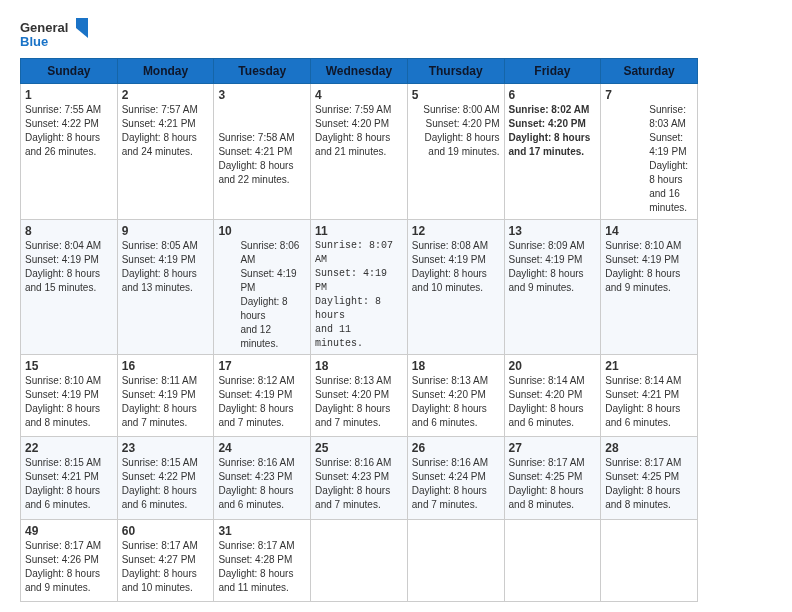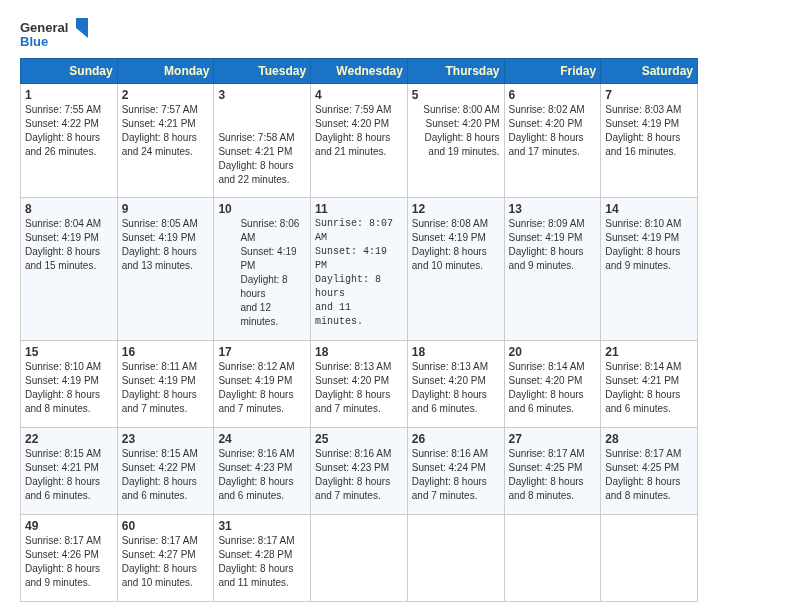--- a/index.html
+++ b/index.html
@@ -43,25 +43,25 @@
       margin-top: 2px;
     }
     .calendar {
       flex: 1;
       border-collapse: collapse;
       width: 100%;
       table-layout: fixed;
     }
     .calendar thead tr th {
       background: #1a73c7;
-      color: #fef9c3;
+      color: #0f172a;
       font-size: 12px;
       font-weight: bold;
       padding: 5px 4px;
-      text-align: right;
+      text-align: center;
       border: 1px solid #1565a8;
     }
     .calendar tbody tr td {
       border: 1px solid #ccc;
       vertical-align: top;
       padding: 4px 4px 3px 4px;
       font-size: 9.5px;
       color: #333;
       background: #fff;
       height: 82px;
@@ -146,28 +146,28 @@
           </td>
           <td>
             <span class="day-num">5</span>
             <div class="day-info" style="white-space: pre-line; text-align: right;">Sunrise: 8:00 AM
 Sunset: 4:20 PM
 Daylight: 8 hours
 and 19 minutes.</div>
           </td>
           <td>
             <span class="day-num">6</span>
-            <div class="day-info" style="white-space: pre-line;">Sunrise: 8:02 AM
+            <div class="day-info" style="white-space: pre-line; font-weight: bold;">Sunrise: 8:02 AM
 Sunset: 4:20 PM
 Daylight: 8 hours
 and 17 minutes.</div>
           </td>
           <td>
             <span class="day-num">7</span>
-            <div class="day-info" style="white-space: pre-line;">Sunrise: 8:03 AM
+            <div class="day-info" style="white-space: pre-line; margin-left: 44px;">Sunrise: 8:03 AM
 Sunset: 4:19 PM
 Daylight: 8 hours
 and 16 minutes.</div>
           </td>
         </tr>
         <tr>
           <td>
             <span class="day-num">8</span>
             <div class="day-info" style="white-space: pre-line;">Sunrise: 8:04 AM
 Sunset: 4:19 PM

